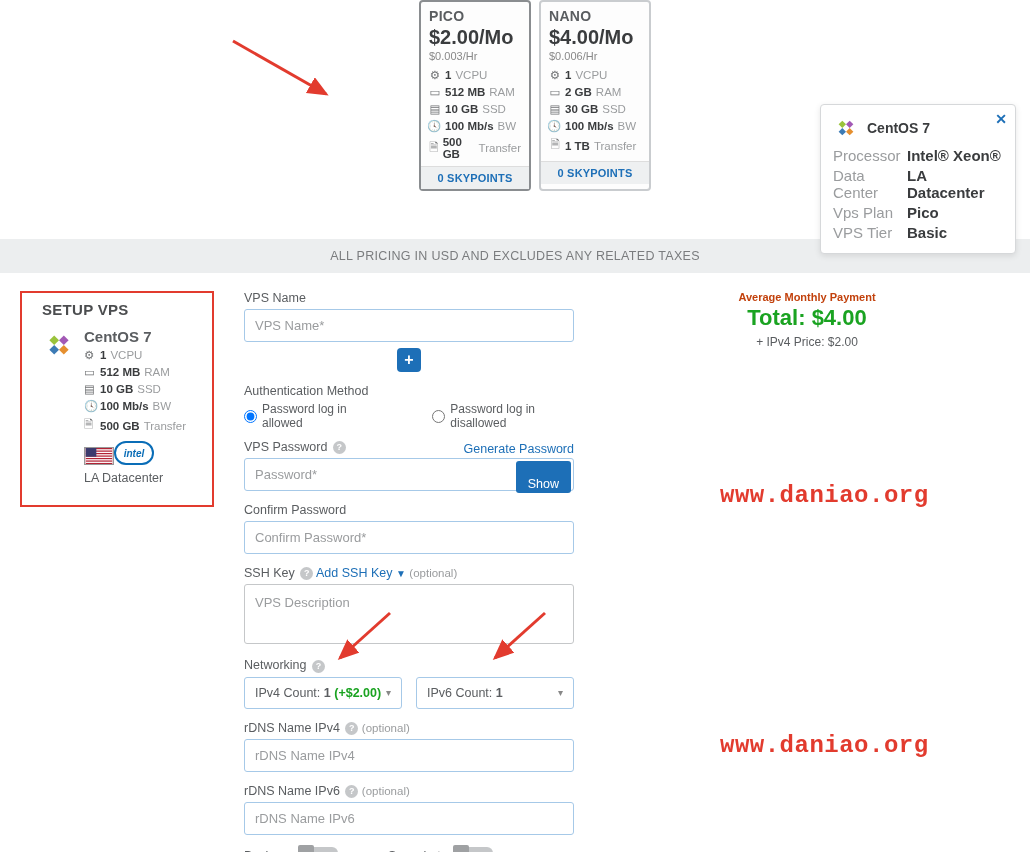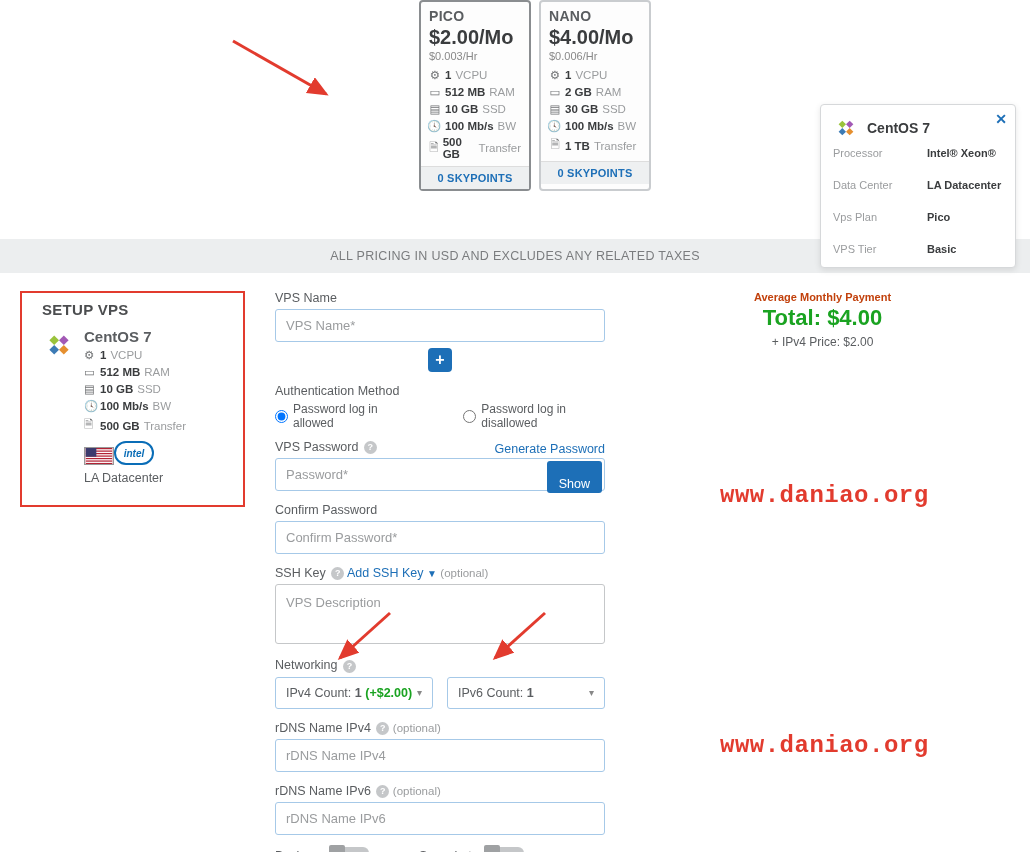--- a/index.html
+++ b/index.html
@@ -11,21 +11,21 @@
 .plan-name { font-weight: 700; font-size: 14px; color: #5a5d60; letter-spacing: 0.3px; }
 .plan-price { font-weight: 700; font-size: 20px; color: #3a3c3e; margin-top: 2px; }
 .plan-hourly { font-size: 11px; color: #888; margin-top: 1px; margin-bottom: 6px; }
 .spec-line { font-size: 11.5px; color: #5a5d60; display: flex; align-items: center; gap: 4px; margin: 3px 0; }
 .spec-line .icon { width: 12px; display: inline-flex; justify-content: center; color: #707274; }
 .spec-line b { color: #3a3c3e; font-weight: 700; }
 .spec-line .unit { color: #9a9c9e; }
 .skypoints { text-align: center; background: #eef0f1; color: #1d6fb7; font-weight: 700; font-size: 11px; padding: 5px 0; border-top: 1px solid #ddd; margin-top: 6px; letter-spacing: 0.2px; }
 .pricing-note { background: #eceeef; color: #7a7c7e; text-align: center; padding: 10px 0; font-size: 12.5px; letter-spacing: 0.3px; margin-top: 48px; }
 .main-row { display: flex; padding: 18px 20px; align-items: flex-start; }
-.setup-col { width: 225px; padding: 8px 12px 20px 20px; border: 2px solid #e23b2e; }
+.setup-col { width: 194px; padding: 8px 12px 20px 20px; border: 2px solid #e23b2e; }
 .setup-title { font-weight: 700; font-size: 15px; color: #4b4d4f; letter-spacing: 0.3px; margin-bottom: 10px; }
 .setup-row { display: flex; gap: 8px; }
 .os-icon-big { width: 34px; height: 34px; flex-shrink: 0; }
 .setup-details { }
 .os-name { font-weight: 700; font-size: 15px; color: #5a5d60; margin-bottom: 3px; }
 .setup-spec { font-size: 11.5px; color: #5a5d60; display: flex; align-items: center; gap: 4px; margin: 3px 0; }
 .setup-spec .icon { width: 12px; color: #707274; }
 .setup-spec b { color: #3a3c3e; }
 .setup-spec .unit { color: #9a9c9e; }
 .flags-row { display: flex; margin-top: 6px; align-items: flex-end; }
@@ -62,21 +62,21 @@
 .toggle-label-off { color: #fff; font-size: 9px; font-weight: 700; }
 .summary-col { flex: 1; text-align: center; padding-top: 0; padding-left: 30px; }
 .avg-label { font-size: 11px; color: #c2410c; font-weight: 700; }
 .total-line { font-size: 22px; font-weight: 700; color: #1aa321; margin-top: 2px; }
 .addon-line { font-size: 12px; color: #5a5d60; margin-top: 4px; }
 .info-popup { position: absolute; right: 14px; top: 104px; width: 196px; background: #fff; border: 1px solid #d6d8da; border-radius: 4px; padding: 10px 12px 12px 12px; box-shadow: 0 2px 6px rgba(0,0,0,0.1); }
 .info-popup .close-x { position: absolute; right: 8px; top: 6px; color: #1d6fb7; font-weight: 700; cursor: pointer; font-size: 14px; }
 .info-header { display: flex; gap: 8px; align-items: center; margin-bottom: 6px; }
 .info-header .os-icon-sm { width: 26px; height: 26px; }
 .info-header .title { font-weight: 700; font-size: 14px; color: #3a3c3e; }
-.info-grid { display: grid; grid-template-columns: 74px 1fr; row-gap: 3px; font-size: 11px; gap: 20px; }
+.info-grid { display: grid; grid-template-columns: 74px 1fr; row-gap: 3px; font-size: 15px; }
 .info-grid .k { color: #9a9c9e; }
 .info-grid .v { color: #3a3c3e; font-weight: 600; }
 .watermark { position: absolute; font-family: 'Courier New', monospace; color: #e23b2e; font-size: 24px; font-weight: 600; letter-spacing: 0.5px; }
 .arrow { position: absolute; pointer-events: none; }
 svg.centos { width: 100%; height: 100%; }
 </style>
 </head>
 <body>
 
 <div class="plans-row">

